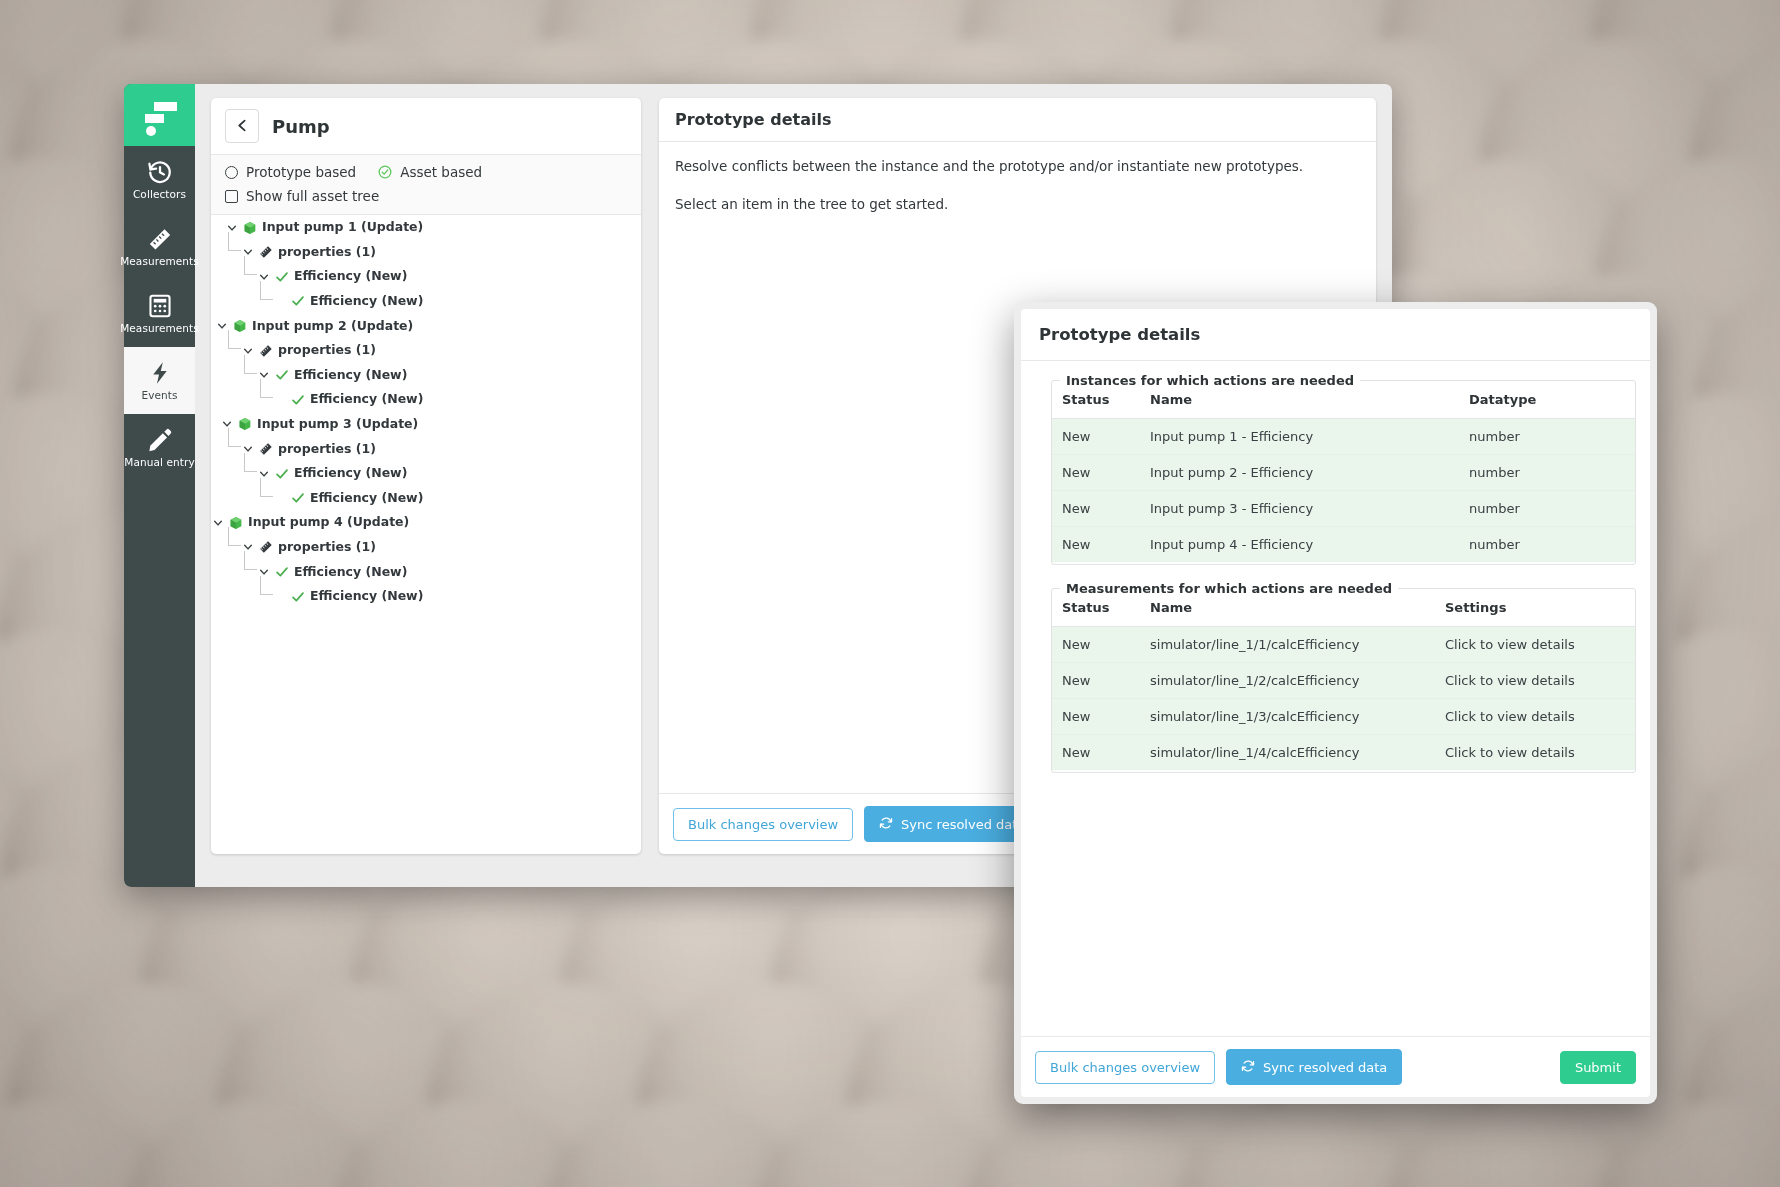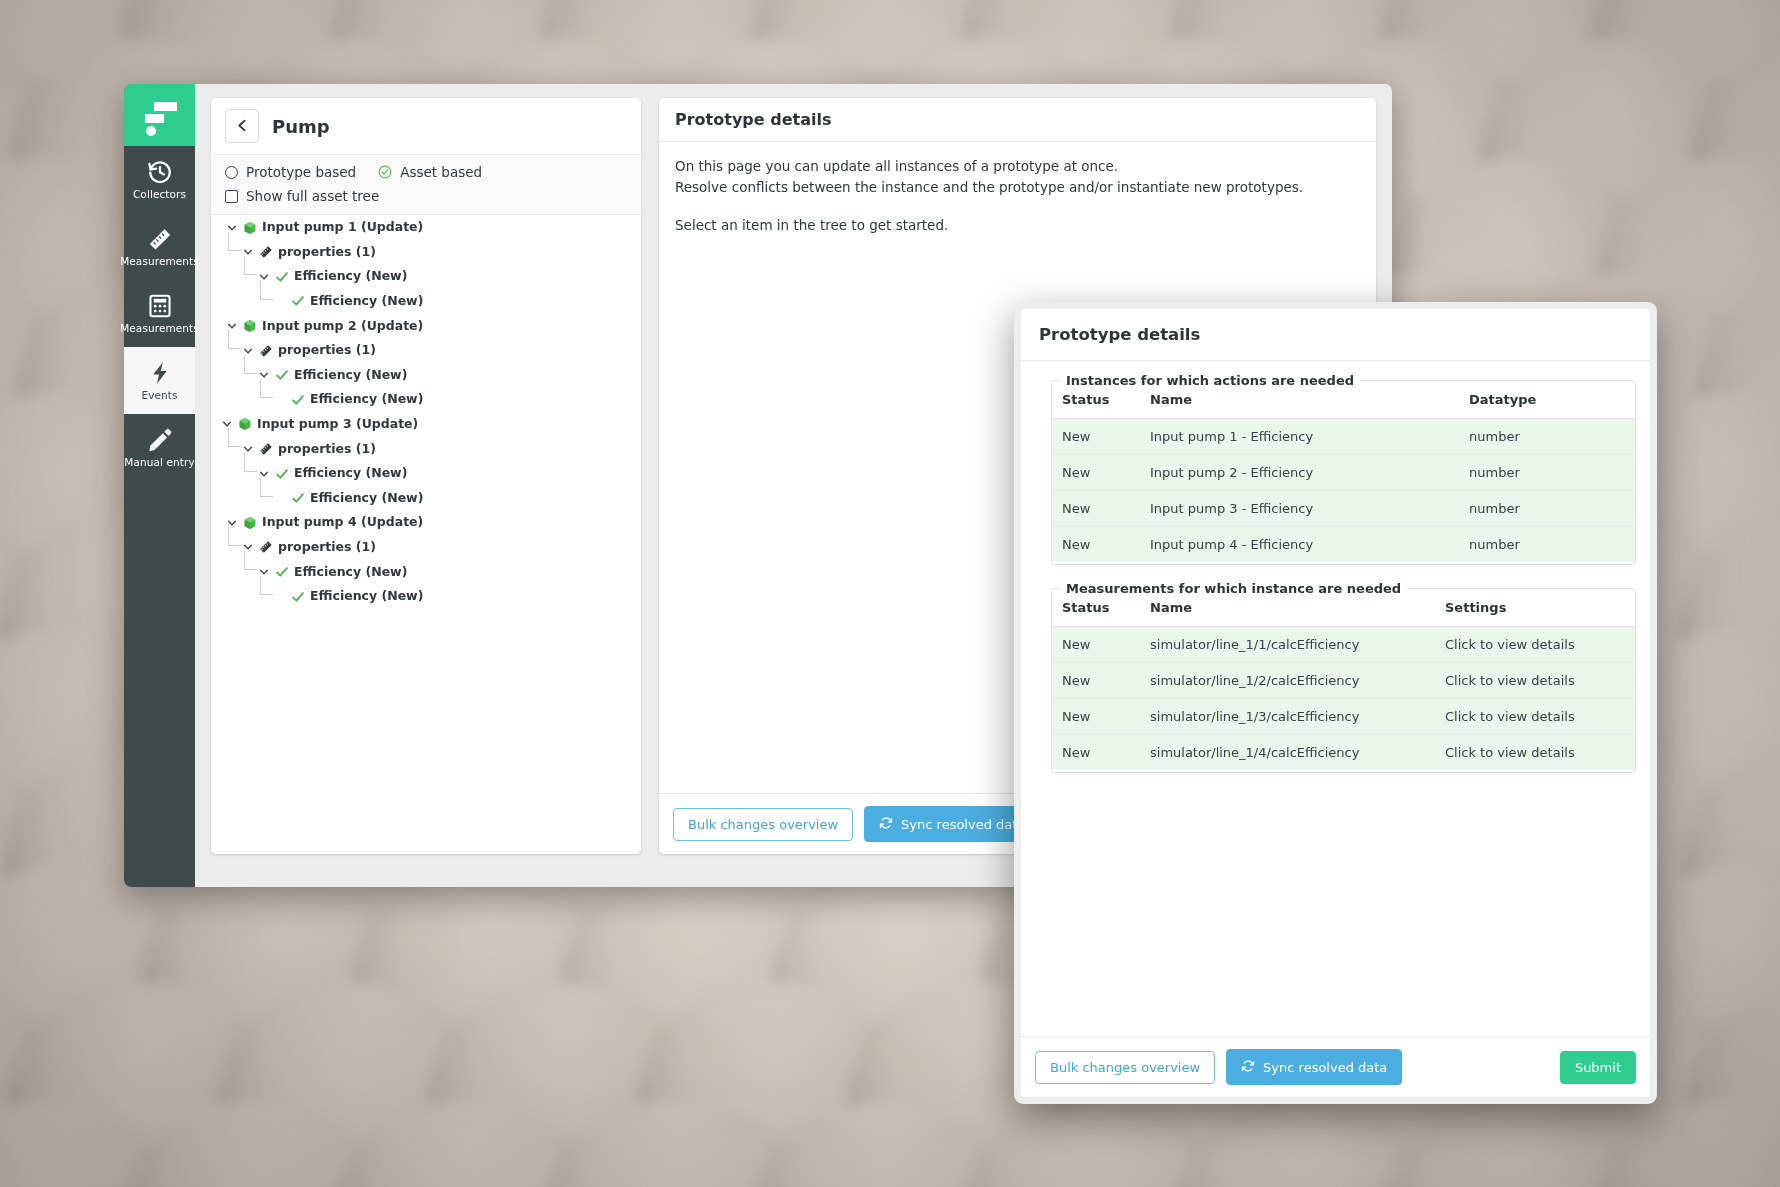--- a/index.html
+++ b/index.html
@@ -405,21 +405,21 @@
           <div class="tnode" style="padding-left:62px;top:73.80000000000001px;position:absolute;left:0;right:0">
             <div class="elbow" style="left:49px;top:-8px;height:19px"></div>
             <span class="caret"></span>
             <span class="ticon">
               <svg viewBox="0 0 24 24" fill="none" stroke="#4caf50" stroke-width="3" stroke-linecap="round" stroke-linejoin="round">
                 <polyline points="3.5,12.6 9.2,18.2 20.5,5.4"></polyline>
               </svg>
             </span>
             <span class="tlabel">Efficiency (New)</span>
           </div>
-          <div class="tnode" style="padding-left:14px;top:98.4px;position:absolute;left:0;right:0">
+          <div class="tnode" style="padding-left:4px;top:98.4px;position:absolute;left:0;right:0">
             <span class="caret">
               <svg viewBox="0 0 24 24" fill="none" stroke="#3b4144" stroke-width="3.4" stroke-linecap="round" stroke-linejoin="round">
                 <polyline points="4,8 12,16.5 20,8"></polyline>
               </svg>
             </span>
             <span class="ticon">
               <svg viewBox="0 0 24 24" fill="#45b649">
                 <path d="M12 1.8 21.2 6.6v10.8L12 22.2 2.8 17.4V6.6z"></path>
                 <path d="M12 1.8 21.2 6.6 12 11.4 2.8 6.6z" fill="#6ed06e"></path>
                 <path d="M12 11.4v10.8L2.8 17.4V6.6z" fill="#3da341"></path>
@@ -523,21 +523,21 @@
           <div class="tnode" style="padding-left:62px;top:270.6px;position:absolute;left:0;right:0">
             <div class="elbow" style="left:49px;top:-8px;height:19px"></div>
             <span class="caret"></span>
             <span class="ticon">
               <svg viewBox="0 0 24 24" fill="none" stroke="#4caf50" stroke-width="3" stroke-linecap="round" stroke-linejoin="round">
                 <polyline points="3.5,12.6 9.2,18.2 20.5,5.4"></polyline>
               </svg>
             </span>
             <span class="tlabel">Efficiency (New)</span>
           </div>
-          <div class="tnode" style="padding-left:14px;top:295.20000000000005px;position:absolute;left:0;right:0">
+          <div class="tnode" style="padding-left:0;top:295.20000000000005px;position:absolute;left:0;right:0">
             <span class="caret">
               <svg viewBox="0 0 24 24" fill="none" stroke="#3b4144" stroke-width="3.4" stroke-linecap="round" stroke-linejoin="round">
                 <polyline points="4,8 12,16.5 20,8"></polyline>
               </svg>
             </span>
             <span class="ticon">
               <svg viewBox="0 0 24 24" fill="#45b649">
                 <path d="M12 1.8 21.2 6.6v10.8L12 22.2 2.8 17.4V6.6z"></path>
                 <path d="M12 1.8 21.2 6.6 12 11.4 2.8 6.6z" fill="#6ed06e"></path>
                 <path d="M12 11.4v10.8L2.8 17.4V6.6z" fill="#3da341"></path>
@@ -590,21 +590,20 @@
             <span class="tlabel">Efficiency (New)</span>
           </div>
         </div>
     </div>
 
     <div class="card detail-panel">
       <div class="detail-head">
         <div class="t">Prototype details</div>
       </div>
       <div class="detail-body">
-        <p>On this page you can update all instances of a prototype at once.</p>
         <p>Resolve conflicts between the instance and the prototype and/or instantiate new prototypes.</p>
         <div class="gap"></div>
         <p>Select an item in the tree to get started.</p>
       </div>
       <div class="detail-foot">
         <button class="btn btn-outline-info">Bulk changes overview</button>
         <button class="btn btn-info">
           <span>
             <svg viewBox="0 0 24 24" fill="none" stroke="#fff" stroke-width="2.2" stroke-linecap="round" stroke-linejoin="round">
               <polyline points="21.5,4.5 21.5,10 16,10"></polyline>
@@ -657,21 +656,21 @@
               <tr>
                 <td class="col-a">New</td>
                 <td>Input pump 4 - Efficiency</td>
                 <td class="col-c">number</td>
               </tr>
             </tbody>
         </table>
       </fieldset>
 
       <fieldset class="fs">
-        <legend>Measurements for which instance are needed</legend>
+        <legend>Measurements for which actions are needed</legend>
         <table class="t">
           <thead>
             <tr>
               <th class="col-a">Status</th>
               <th>Name</th>
               <th class="col-c2">Settings</th>
             </tr>
           </thead>
           <tbody id="measurements-body">
               <tr>

